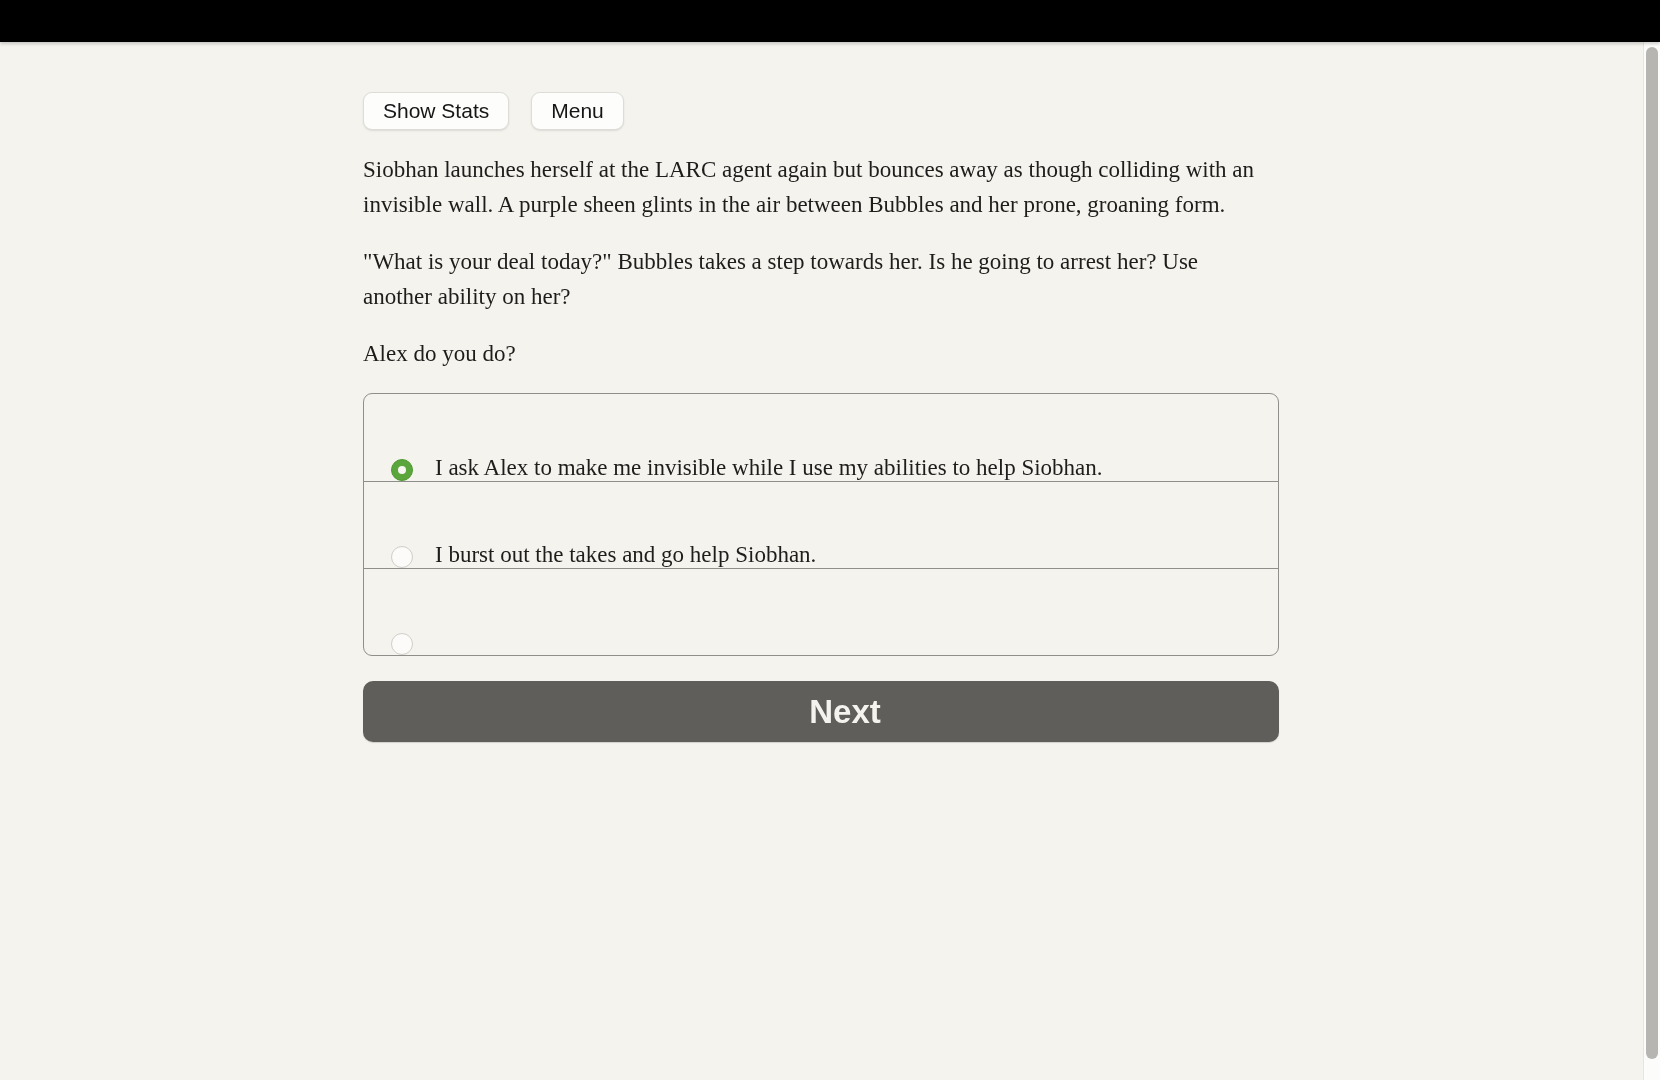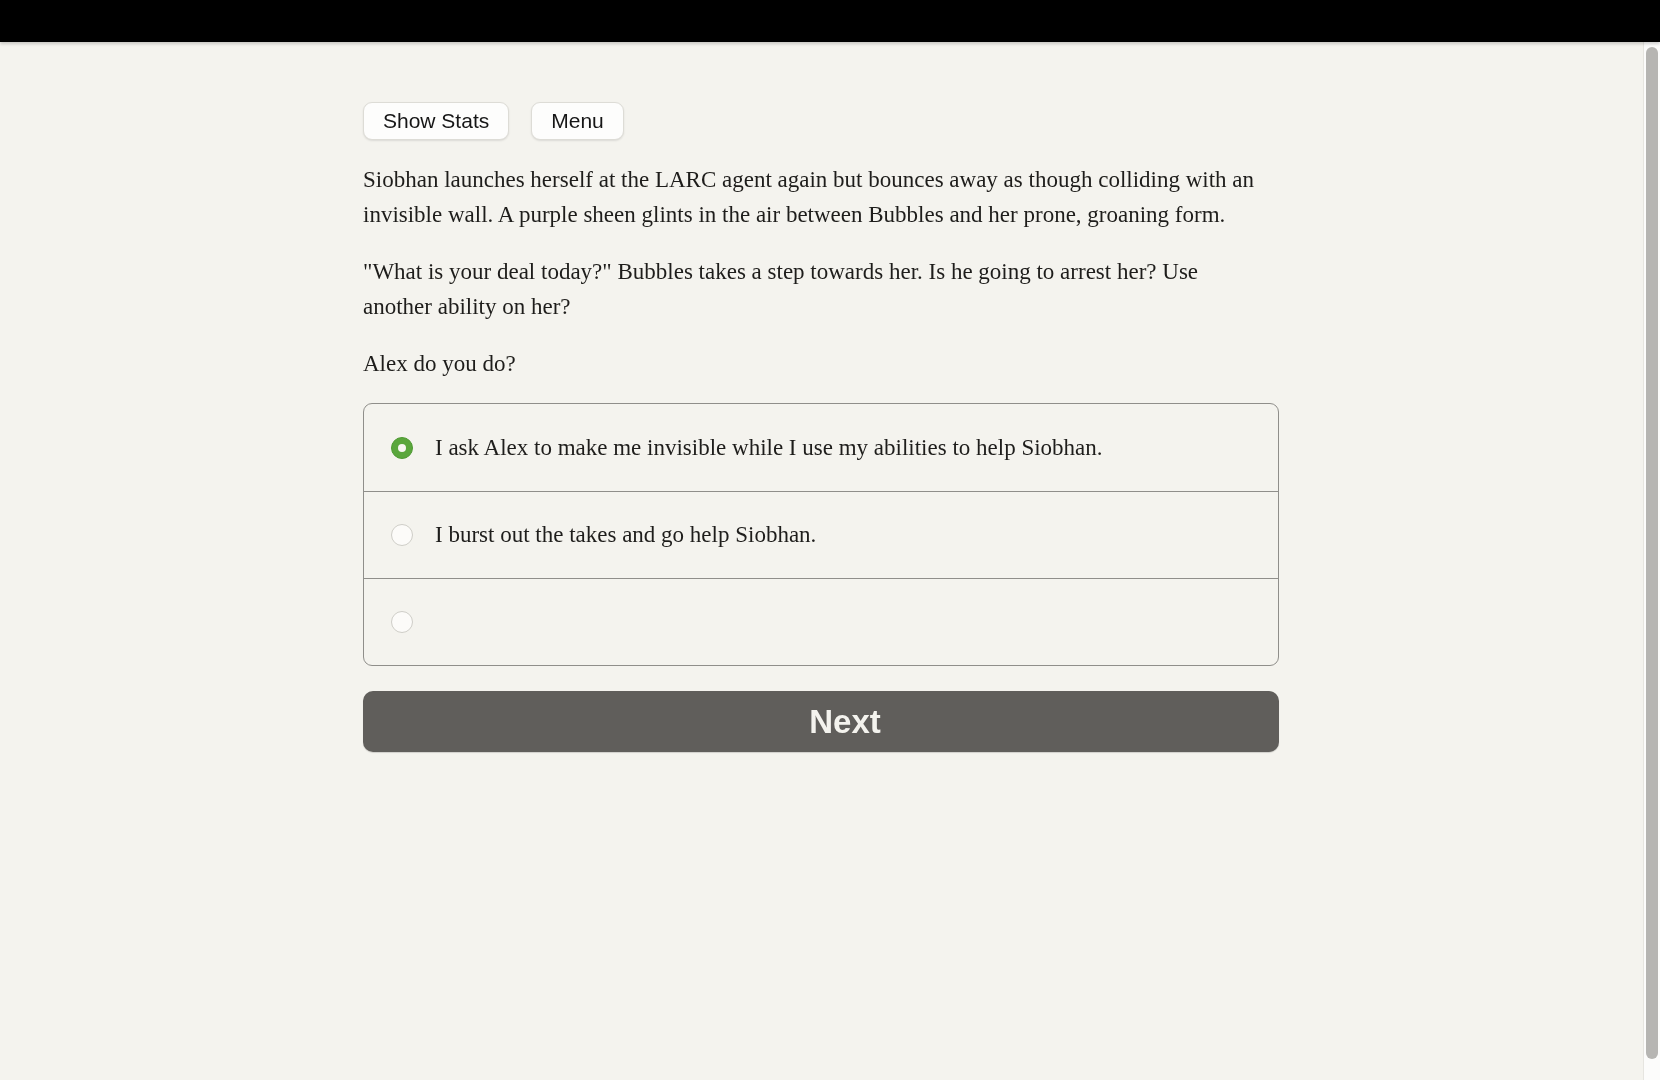--- a/index.html
+++ b/index.html
@@ -24,21 +24,21 @@
     border-left: 1px solid #e6e5e0;
     z-index: 4;
   }
   .scrollbar-thumb {
     position: absolute; top: 5px; left: 2px; width: 12px; height: 1012px;
     background: #b6b5b2;
     border-radius: 6px;
   }
 
   .content {
-    position: absolute; left: 363px; top: 52px; width: 916px;
+    position: absolute; left: 363px; top: 42px; width: 916px;
   }
 
   .toolbar { margin-top: 50px; display: flex; gap: 22px; }
   .btn-chip {
     display: inline-flex; align-items: center; justify-content: center;
     height: 38px; padding: 0 19px;
     background: #fdfdfc;
     border: 1px solid #dddcd6;
     border-radius: 9px;
     box-shadow: 0 1px 2px rgba(0,0,0,0.10);
@@ -55,21 +55,21 @@
   }
 
   .choice-box {
     margin-top: 0px;
     width: 916px;
     border: 1px solid #8f8e8a;
     border-radius: 9px;
     overflow: hidden;
   }
   .choice-row {
-    display: flex; align-items: center;
+    display: flex; align-items: flex-end;
     height: 87px;
     padding-left: 27px;
     cursor: pointer;
   }
   .choice-row + .choice-row { border-top: 1px solid #8f8e8a; }
   .radio {
     flex: 0 0 auto;
     width: 22px; height: 22px;
     border-radius: 50%;
     background: #fcfbf9;

